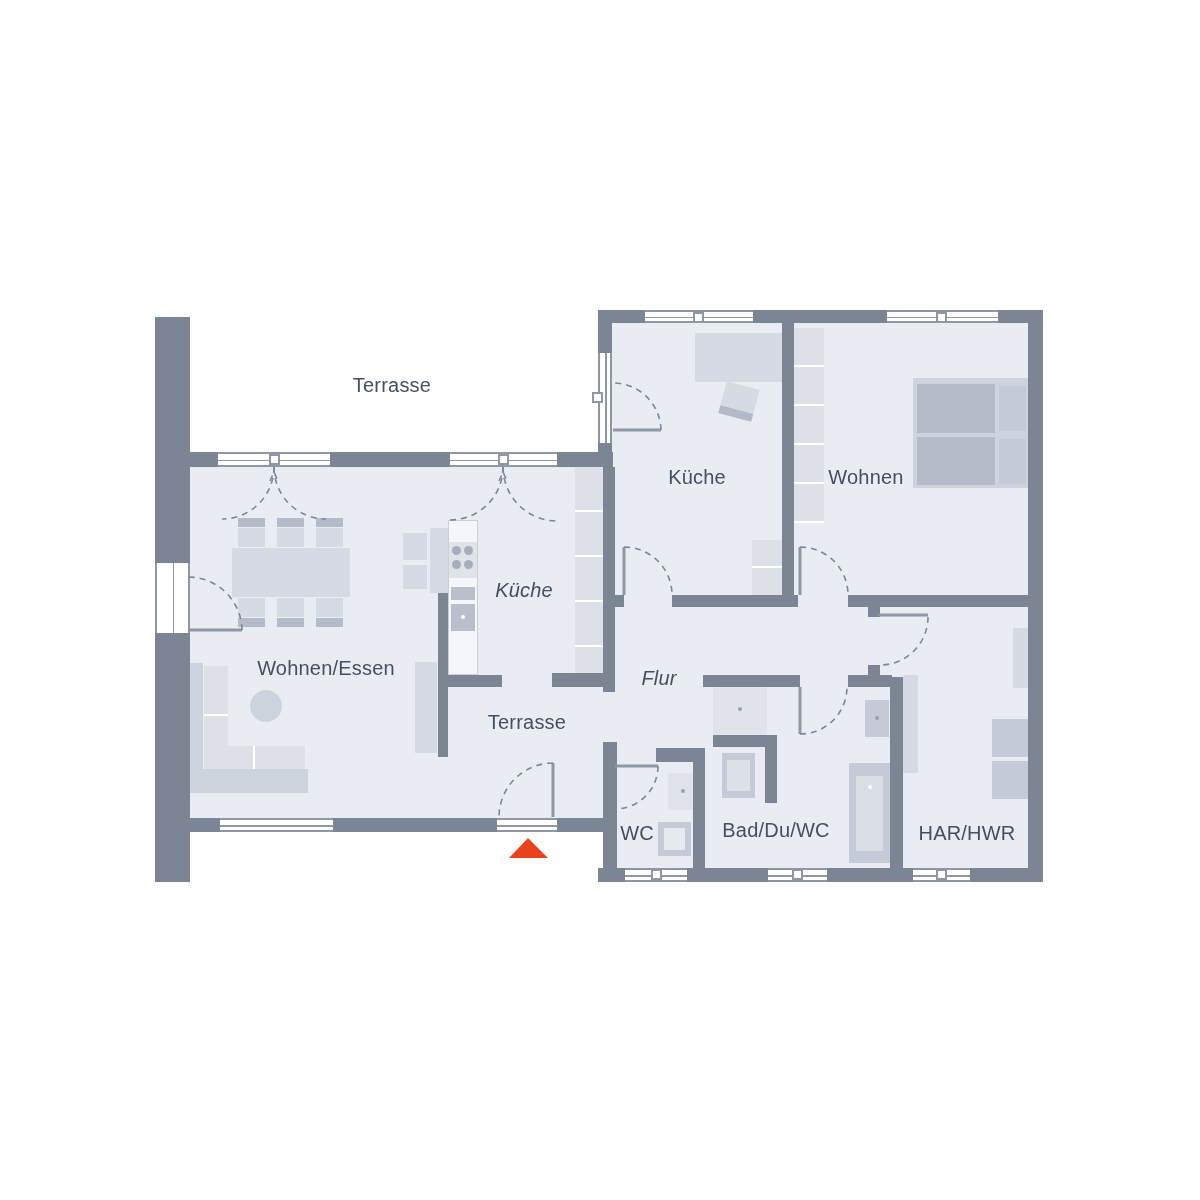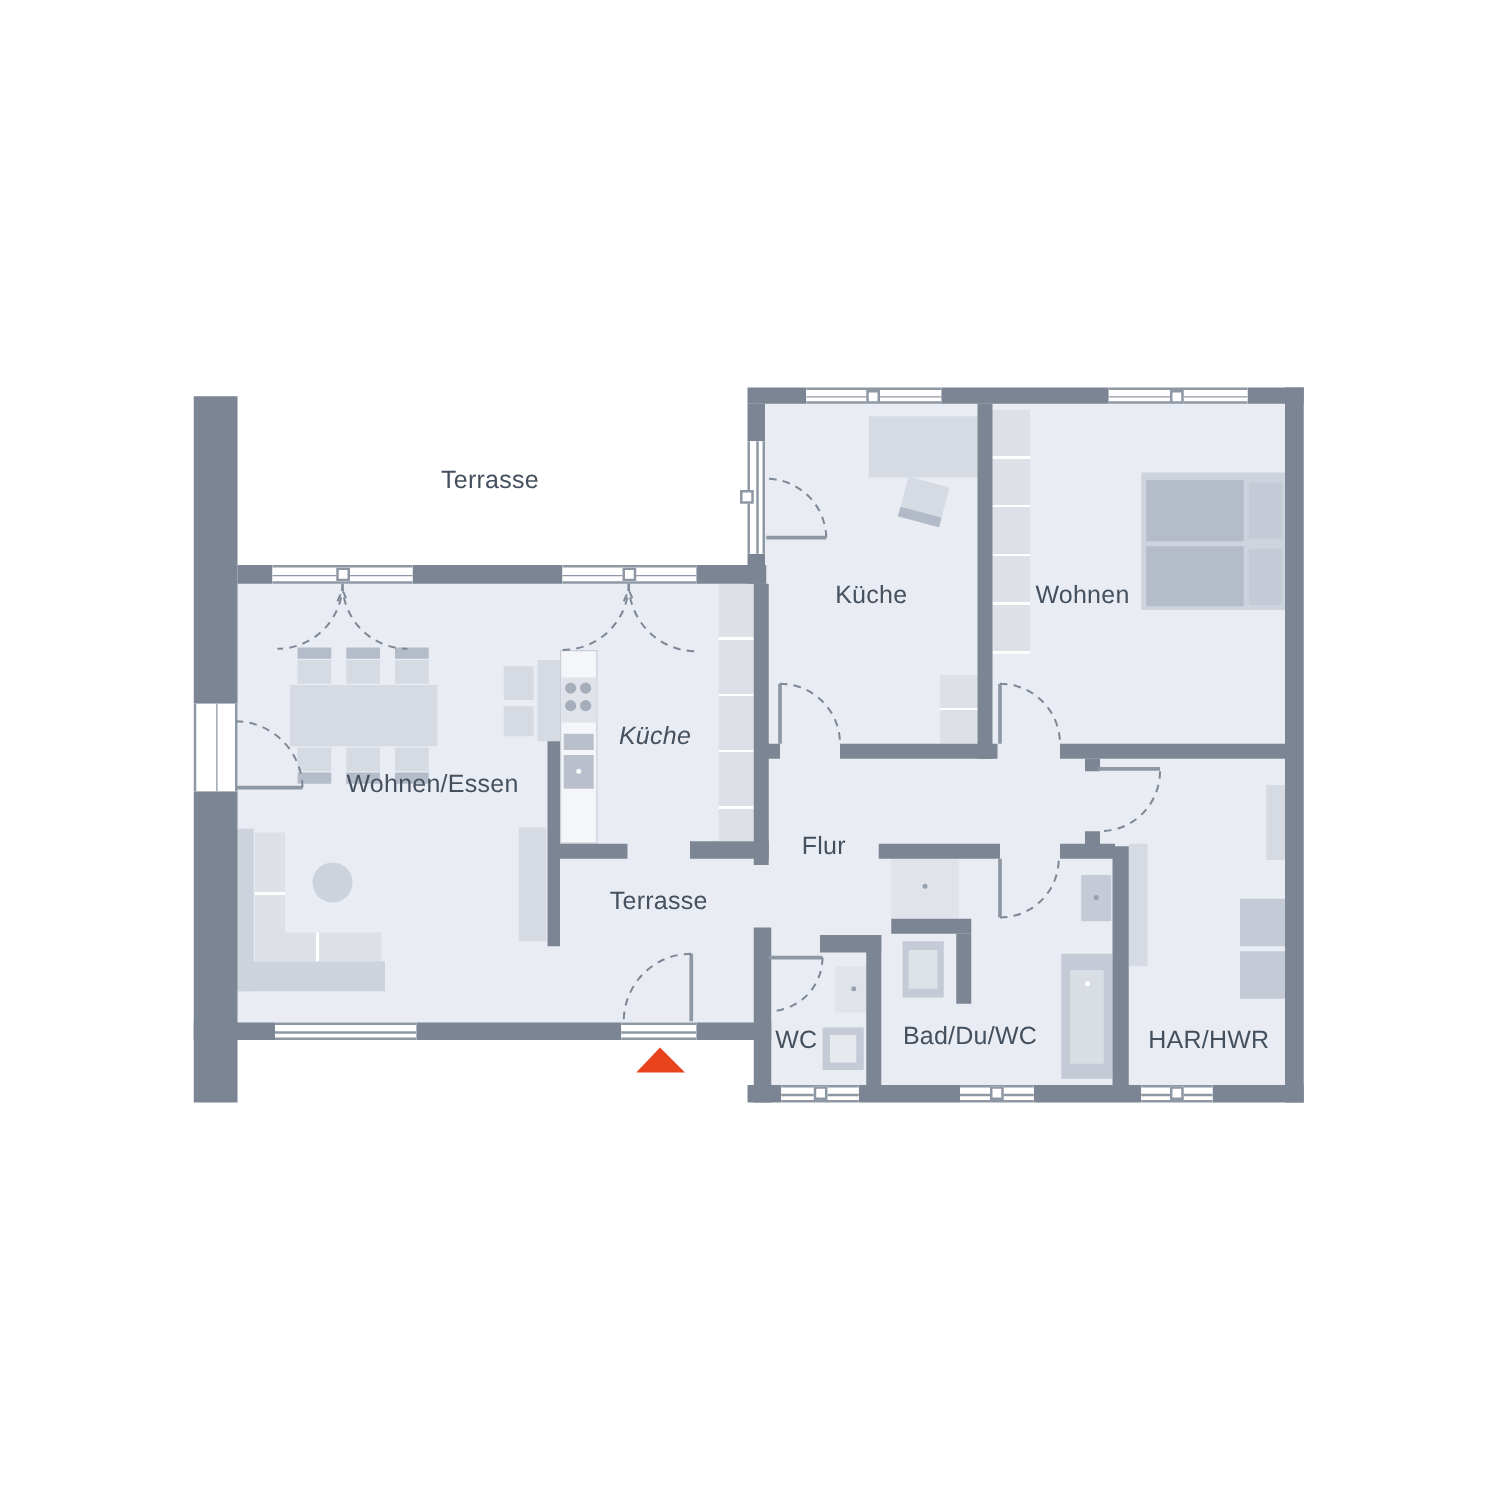--- a/index.html
+++ b/index.html
@@ -216,19 +216,19 @@
     <line class="leaf" x1="553" y1="817" x2="553" y2="763"></line>
     <path class="arc" d="M553,763 A54,54 0 0 0 499,817"></path>
 
     <polygon class="tri" points="528,838 548,858 509,858"></polygon>
   </svg>
 
   <div class="room-label z6" style="left:392px;top:385px;">Terrasse</div>
   <div class="room-label z6" style="left:697px;top:477px;">Küche</div>
   <div class="room-label z6" style="left:866px;top:477px;">Wohnen</div>
   <div class="room-label z6" style="left:524px;top:590px;font-style:italic;">Küche</div>
-  <div class="room-label z6" style="left:326px;top:628px;margin-left:20px;">Wohnen/Essen</div>
-  <div class="room-label z6" style="left:659px;top:678px;">Flur</div>
+  <div class="room-label z6" style="left:326px;top:668px;">Wohnen/Essen</div>
+  <div class="room-label z6" style="left:659px;top:678px;font-style:italic;">Flur</div>
   <div class="room-label z6" style="left:527px;top:722px;">Terrasse</div>
   <div class="room-label z6" style="left:637px;top:833px;">WC</div>
   <div class="room-label z6" style="left:776px;top:830px;">Bad/Du/WC</div>
   <div class="room-label z6" style="left:967px;top:833px;">HAR/HWR</div>
 </div>
 
 </body></html>

